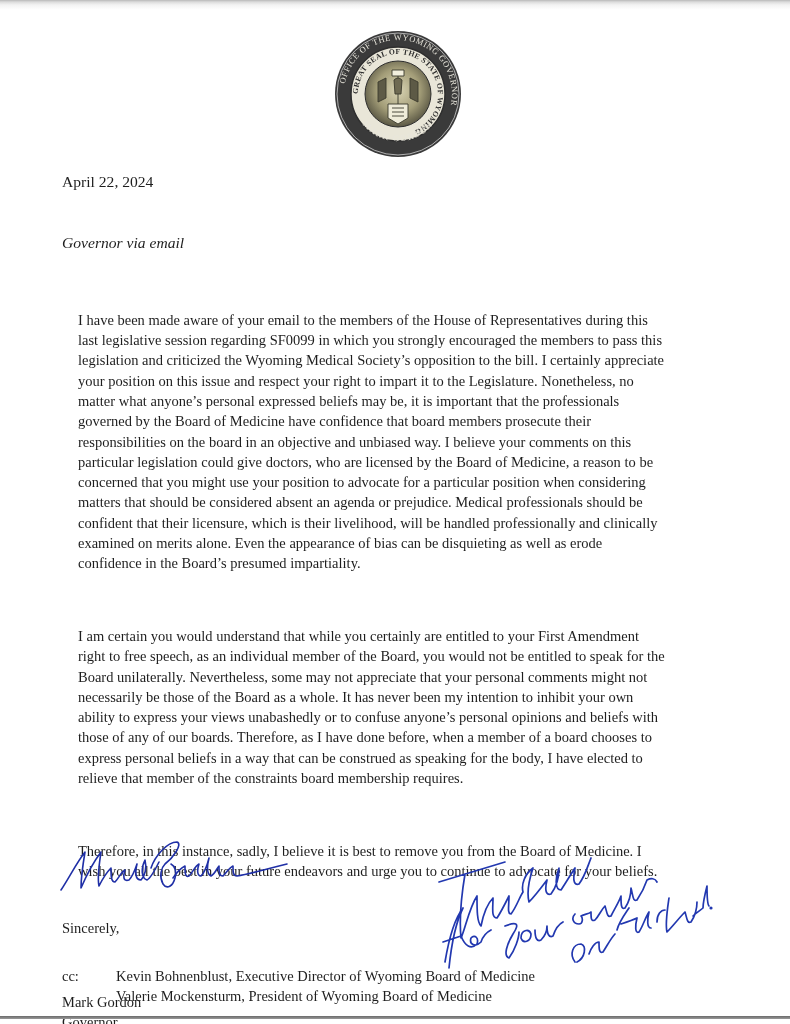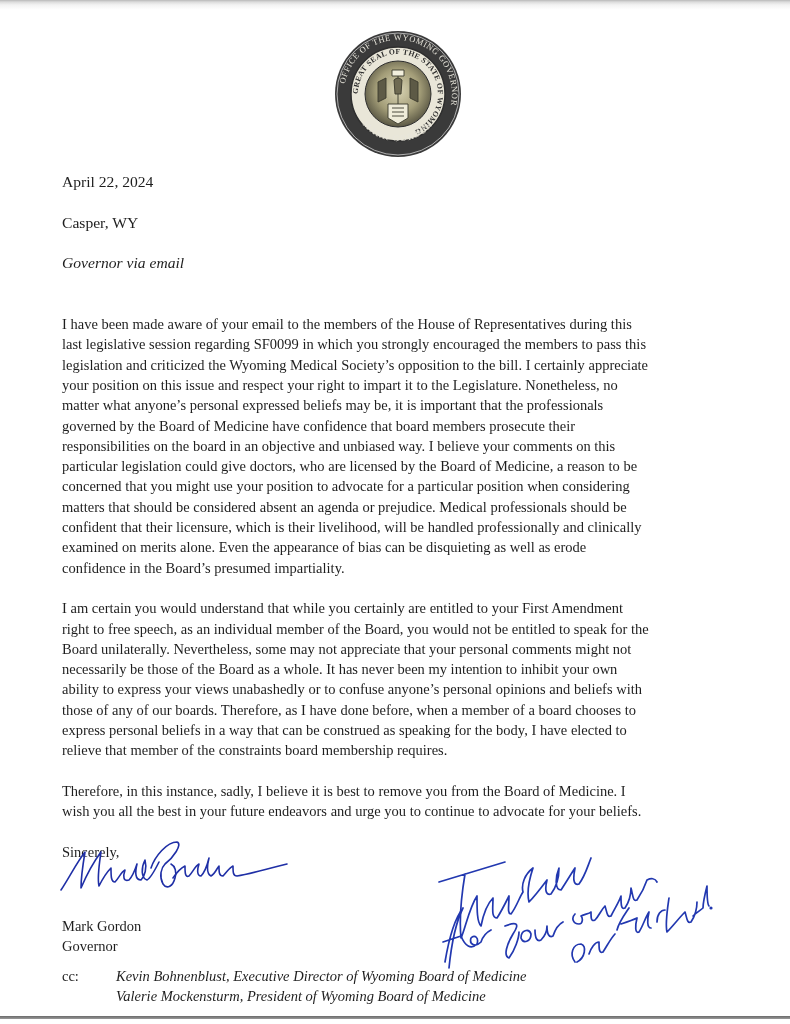--- a/index.html
+++ b/index.html
@@ -15,26 +15,26 @@
   }
   .seal { position: absolute; left: 334px; top: 30px; width: 128px; height: 128px; }
   .letter {
     position: absolute; left: 62px; top: 172px; width: 712px;
     font-size: 15.6px; line-height: 20.3px;
   }
   .line { white-space: nowrap; display: block; transform-origin: left center; }
   .cond { transform: scaleX(0.93); }
   .gap { height: 20.3px; }
   .italic { font-style: italic; }
-  .para { margin: 0; }
+  .para { margin: 16px; }
   .sig1 { position: absolute; left: 55px; top: 838px; width: 250px; height: 62px; }
   .sig2 { position: absolute; left: 425px; top: 838px; width: 290px; height: 140px; }
   .cc { position: absolute; left: 62px; top: 966px; font-size: 15.6px; line-height: 20.3px; }
   .cc .label { position: absolute; left: 0; top: 0; }
-  .cc .names { position: absolute; left: 54px; top: 0; font-style: italic; }
+  .cc .names { position: absolute; left: 54px; top: 0; }
   .bottom-rule {
     position: absolute; left: 0; top: 1016px; width: 790px; height: 3px;
     background: linear-gradient(#6a6a6a, #9a9a9a);
   }
   .ink { fill: none; stroke: #1f2fa6; stroke-width: 1.6; stroke-linecap: round; stroke-linejoin: round; }
   .ink2 { fill: none; stroke: #2238b0; stroke-width: 1.7; stroke-linecap: round; stroke-linejoin: round; }
 </style>
 </head>
 <body>
 
@@ -72,21 +72,20 @@
     <path d="M44,52 l8,-4 v20 l-8,4 z" fill="#5d5a46"></path>
     <path d="M84,52 l-8,-4 v20 l8,4 z" fill="#5d5a46"></path>
     <path d="M54,74 h20 v14 l-10,6 l-10,-6 z" fill="#efecd9"></path>
     <path d="M58,78 h12 M58,82 h12 M58,86 h12"></path>
   </g>
 </svg>
 
 <div class="letter">
   <span class="line">April 22, 2024</span>
   <div class="gap"></div>
-  <span class="line">Casper, WY</span>
   <div class="gap"></div>
   <span class="line italic">Governor via email</span>
   <div class="gap"></div>
   <div class="gap"></div>
 
   <div class="para">
     <span class="line cond">I have been made aware of your email to the members of the House of Representatives during this</span>
     <span class="line cond">last legislative session regarding SF0099 in which you strongly encouraged the members to pass this</span>
     <span class="line cond">legislation and criticized the Wyoming Medical Society’s opposition to the bill. I certainly appreciate</span>
     <span class="line cond">your position on this issue and respect your right to impart it to the Legislature. Nonetheless, no</span>

